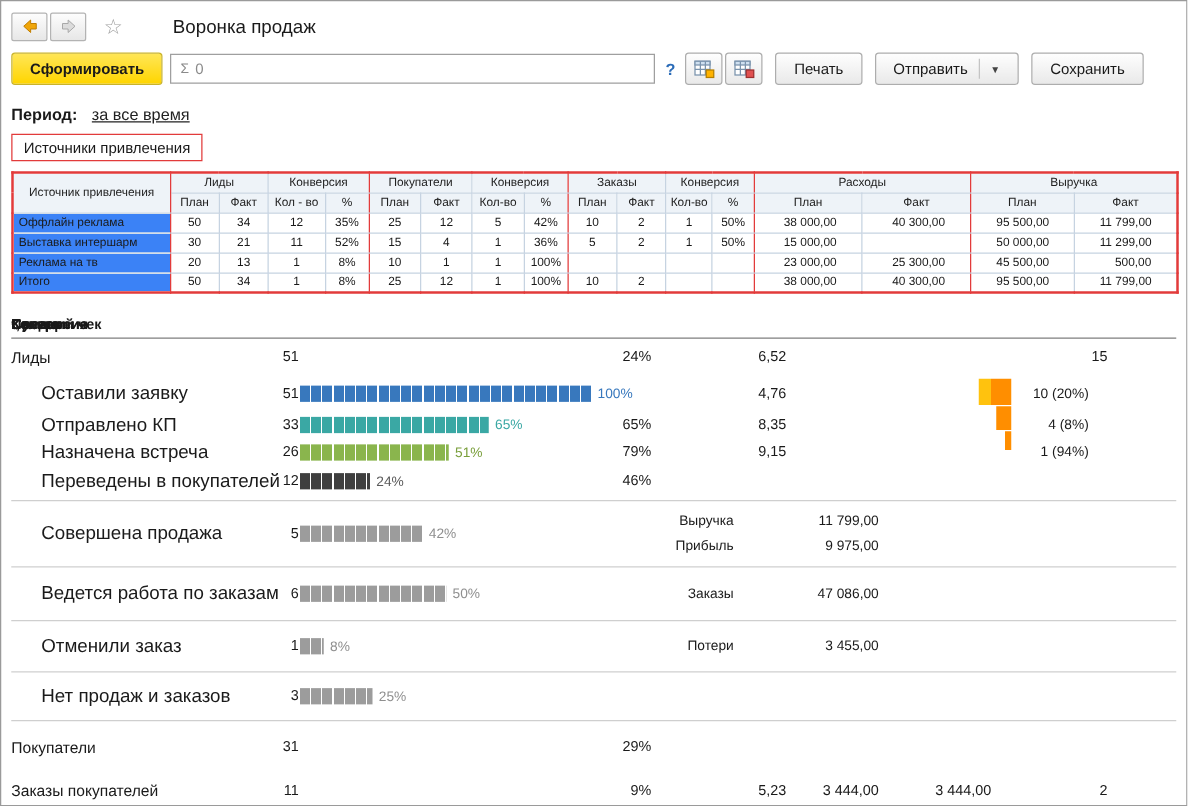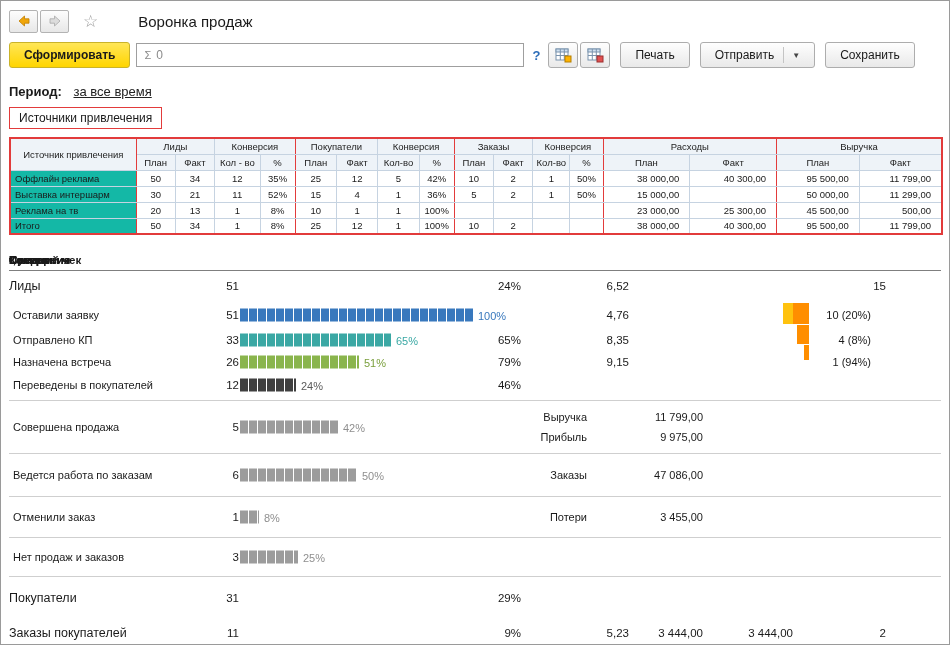--- a/index.html
+++ b/index.html
@@ -40,39 +40,39 @@
   
   .srcbox{display:inline-block;margin:4px 0 6px 8px;border:1px solid var(--accent-red,#e23b3b);
     padding:3px 9px;font-size:12px;cursor:default}
 
   
   .src-table{width:934px;margin:2px 8px 0;border-collapse:collapse;table-layout:fixed;font-size:9.5px;
     border:2px solid var(--accent-red,#e23b3b)}
   .src-table th,.src-table td{border:1px solid #c6d3e1;height:16px;overflow:hidden;white-space:nowrap;font-weight:normal}
   .src-table th{background:#eef3f8;color:#222;text-align:center;padding:0 2px}
   .src-table th.src-h{text-align:center}
-  .src-table td.src{text-align:left;padding:0 4px;background:#14b8a6}
+  .src-table td.src{text-align:left;padding:0 4px;background:#3b82f6}
   .src-table td.num{text-align:center;padding:0 3px}
-  .src-table td.money{text-align:right;padding:0 10px}
+  .src-table td.money{text-align:right;padding:0 20px}
   .src-table .red-r{border-right:1px solid var(--accent-red,#e23b3b)}
 
   
   .funnel{position:relative;margin:14px 8px 0;font-size:11.5px}
   .f-header{position:relative;height:22px;border-bottom:1px solid #7f7f7f;font-weight:bold}
   .fh{position:absolute;bottom:4px;white-space:nowrap}
   .fh-state{left:0}
   .fh-count{left:167}
   .fh-conv{left:432;width:80;text-align:right}
   .fh-t{left:548;width:72;text-align:right}
   .fh-sum{left:608;width:86;text-align:center}
   .fh-avg{left:698;width:86;}
   .fh-loss{left:792;width:85;text-align:center}
 
   .f-row{position:relative}
-  .f-row .fc-label{position:absolute;left:4px;top:50%;transform:translateY(-50%);font-size:11px;white-space:nowrap}
+  .f-row .fc-label{position:absolute;left:24px;top:50%;transform:translateY(-50%);font-size:15px;white-space:nowrap}
   .f-row.section .fc-label{left:0;font-size:12.5px}
   .fc-count{position:absolute;left:146px;width:84px;text-align:right;top:50%;transform:translateY(-50%)}
   .fc-bar{position:absolute;left:231px;top:50%;transform:translateY(-50%);display:flex;align-items:center;height:13px}
   .bar{display:inline-block;height:13px}
   .bar.blue{background:repeating-linear-gradient(90deg,var(--bar-blue,#3878bd) 0 8px,rgba(255,255,255,.55) 8px 9px)}
   .bar.teal{background:repeating-linear-gradient(90deg,var(--bar-teal,#3aa8a4) 0 8px,rgba(255,255,255,.55) 8px 9px)}
   .bar.green{background:repeating-linear-gradient(90deg,var(--bar-green,#8ab54d) 0 8px,rgba(255,255,255,.55) 8px 9px)}
   .bar.dark{background:repeating-linear-gradient(90deg,var(--bar-dark,#3f3f3f) 0 8px,rgba(255,255,255,.55) 8px 9px)}
   .bar.gray{background:repeating-linear-gradient(90deg,var(--bar-gray,#9c9c9c) 0 8px,rgba(255,255,255,.55) 8px 9px)}
   .bar-label{margin-left:5px;font-size:11px;white-space:nowrap}

